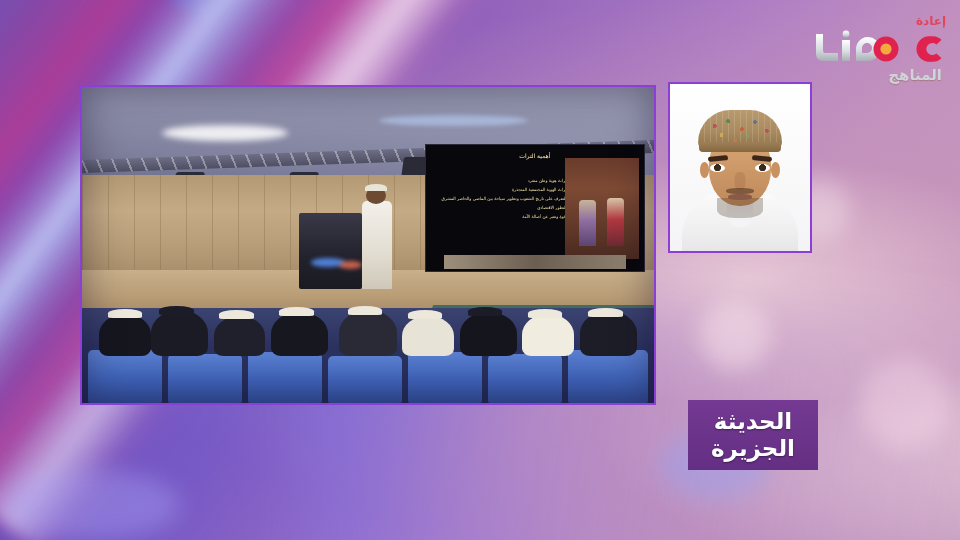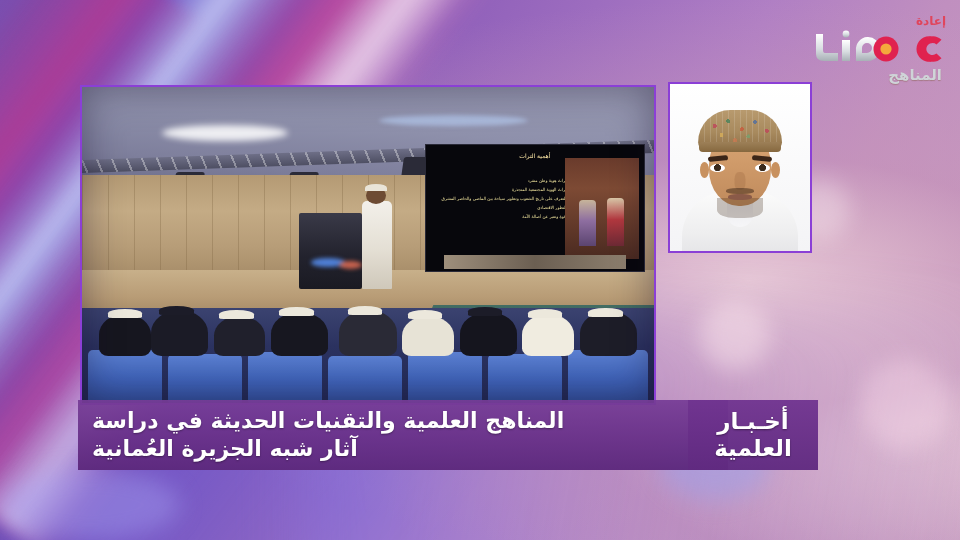--- a/index.html
+++ b/index.html
@@ -301,23 +301,19 @@
       <circle cx="34" cy="6" r="3.4" fill="url(#sg)"></circle>
       <path d="M44 22 a12 12 0 1 1 12 11 L50 33 L50 25 L55 25 a5 5 0 1 0 -5 -5 L50 33 L44 33 Z" fill="url(#sg)"></path>
       <circle cx="74" cy="21" r="12.5" fill="#e0224f"></circle>
       <circle cx="74" cy="21" r="5.6" fill="#f4a93c"></circle>
       <path d="M120 8.5 a12.8 12.8 0 1 0 0 25 a12.8 12.8 0 0 1 0 -25 Z" fill="#e0224f"></path>
       <path d="M108 21 a12.8 12.8 0 0 1 21.5 -9.2 l-5 4.6 a6.3 6.3 0 0 0 -10.2 4.6 a6.3 6.3 0 0 0 10.2 4.6 l5 4.6 A12.8 12.8 0 0 1 108 21 Z" fill="#e0224f"></path>
     </svg>
     <div class="logo-sub">المناهج</div>
   </div>
 
-  <div id="headline-banner">
-    <div class="headline-line">المناهج العلمية والتقنيات الحديثة في دراسة</div>
-    <div class="headline-line">آثار شبه الجزيرة العُمانية</div>
+
+  <div id="news-badge">
+    <div class="badge-line">الحديثة</div>
+    <div class="badge-line">الجزيرة</div>
   </div>
 
-  <div id="news-badge">
-    <div class="badge-line">أخـبـار</div>
-    <div class="badge-line">العلمية</div>
-  </div>
-
 </div>
 
 </body></html>

